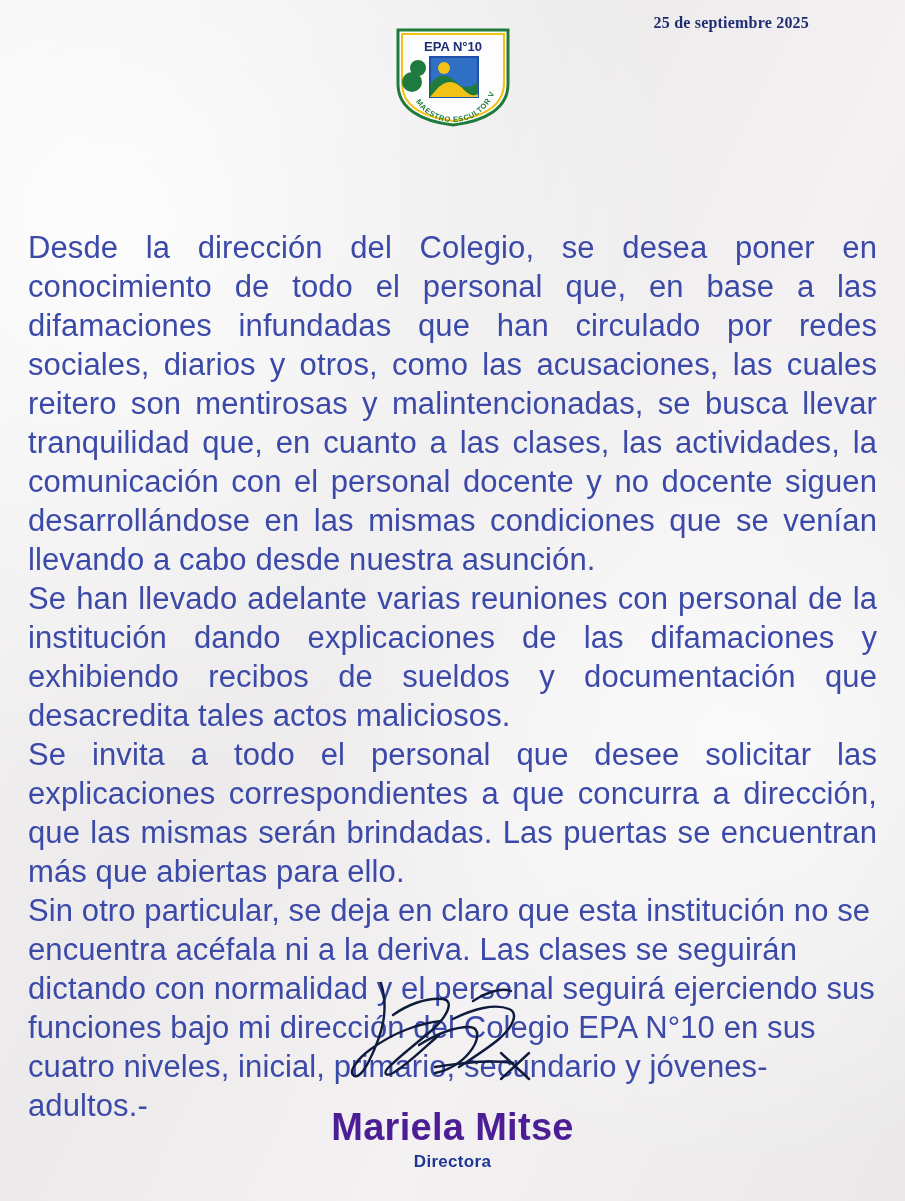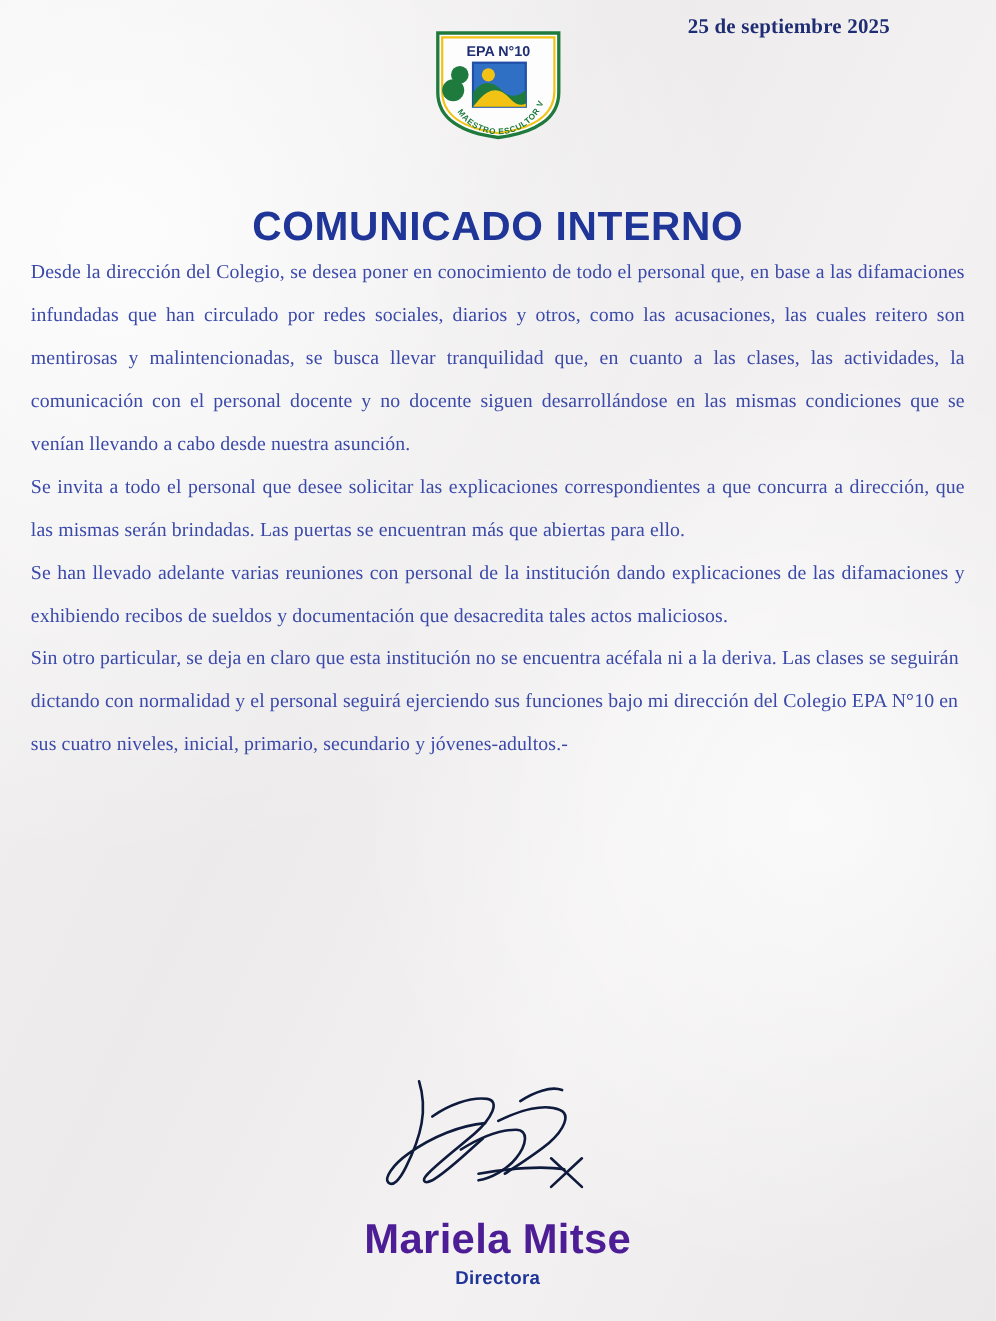--- a/index.html
+++ b/index.html
@@ -31,21 +31,21 @@
     height: 1201px;
     box-sizing: border-box;
   }
 
   
   .date {
     position: absolute;
     top: 14px;
     right: 96px;
     font-family: "Liberation Serif", serif;
-    font-size: 19px;
+    font-size: 16px;
     font-weight: bold;
     color: #1f2d73;
     letter-spacing: 0.2px;
   }
 
   
   .crest-wrap {
     position: absolute;
     top: 24px;
     left: 50%;
@@ -66,26 +66,26 @@
     letter-spacing: 0.6px;
     color: #1f3597;
   }
 
   
   .body-text {
     position: absolute;
     top: 228px;
     left: 28px;
     width: 849px;
-    font-size: 18px;
+    font-size: 31px;
     line-height: 39px;
     color: #3b49a8;
     text-align: justify;
     letter-spacing: 0.1px;
-    font-family: Liberation Serif, serif;
+    font-family: Liberation Sans, sans-serif;
   }
   .body-text p {
     margin: 0;
     text-align: justify;
     text-justify: inter-word;
   }
   .body-text p:last-child {
     text-align: left;
   }
   .body-text p.justify-all {
@@ -148,26 +148,25 @@
       <circle cx="28" cy="44" r="8" fill="#1f7a3d"></circle>
       <circle cx="22" cy="58" r="10" fill="#1f7a3d"></circle>
 
       <path id="arcpath" d="M22 70 A 44 44 0 0 0 104 70" fill="none"></path>
       <text font-family="'Liberation Sans', sans-serif" font-size="7.5" font-weight="bold" fill="#1f7a3d" letter-spacing="0.6">
         <textPath href="#arcpath" startOffset="8%">MAESTRO ESCULTOR VICENTE LUCERO</textPath>
       </text>
     </svg>
   </div>
 
-  <h1 class="title">COMUNICADO INTERNO</h1>
 
   <div class="body-text">
     <p class="justify-all">Desde la dirección del Colegio, se desea poner en conocimiento de todo el personal que, en base a las difamaciones infundadas que han circulado por redes sociales, diarios y otros, como las acusaciones, las cuales reitero son mentirosas y malintencionadas, se busca llevar tranquilidad que, en cuanto a las clases, las actividades, la comunicación con el personal docente y no docente siguen desarrollándose en las mismas condiciones que se venían llevando a cabo desde nuestra asunción.</p>
+    <p class="justify-all">Se han llevado adelante varias reuniones con personal de la institución dando explicaciones de las difamaciones y exhibiendo recibos de sueldos y documentación que desacredita tales actos maliciosos.</p>
     <p class="justify-all">Se invita a todo el personal que desee solicitar las explicaciones correspondientes a que concurra a dirección, que las mismas serán brindadas. Las puertas se encuentran más que abiertas para ello.</p>
-    <p class="justify-all">Se han llevado adelante varias reuniones con personal de la institución dando explicaciones de las difamaciones y exhibiendo recibos de sueldos y documentación que desacredita tales actos maliciosos.</p>
     <p class="justify-all">Sin otro particular, se deja en claro que esta institución no se encuentra acéfala ni a la deriva. Las clases se seguirán dictando con normalidad y el personal seguirá ejerciendo sus funciones bajo mi dirección del Colegio EPA N°10 en sus cuatro niveles, inicial, primario, secundario y jóvenes-adultos.-</p>
   </div>
 
   <div class="signature">
     <svg viewBox="0 0 260 120" width="260" height="120" aria-hidden="true">
       <g fill="none" stroke="#0f1b3d" stroke-width="2.4" stroke-linecap="round" stroke-linejoin="round">
         <path d="M58 8 C66 34 60 58 46 86 C40 98 34 104 30 100 C26 96 34 84 48 74 C70 58 96 48 118 46"></path>
         <path d="M70 40 C84 30 104 22 120 24 C132 26 124 42 108 56 C94 68 78 80 66 92 C60 98 62 102 70 98 C84 90 100 74 116 60"></path>
         <path d="M96 70 C112 60 130 52 146 52 C158 52 156 66 146 78 C138 88 124 96 112 98"></path>
         <path d="M130 44 C150 34 172 28 186 34 C196 38 190 52 176 64 C164 74 148 84 136 92"></path>

